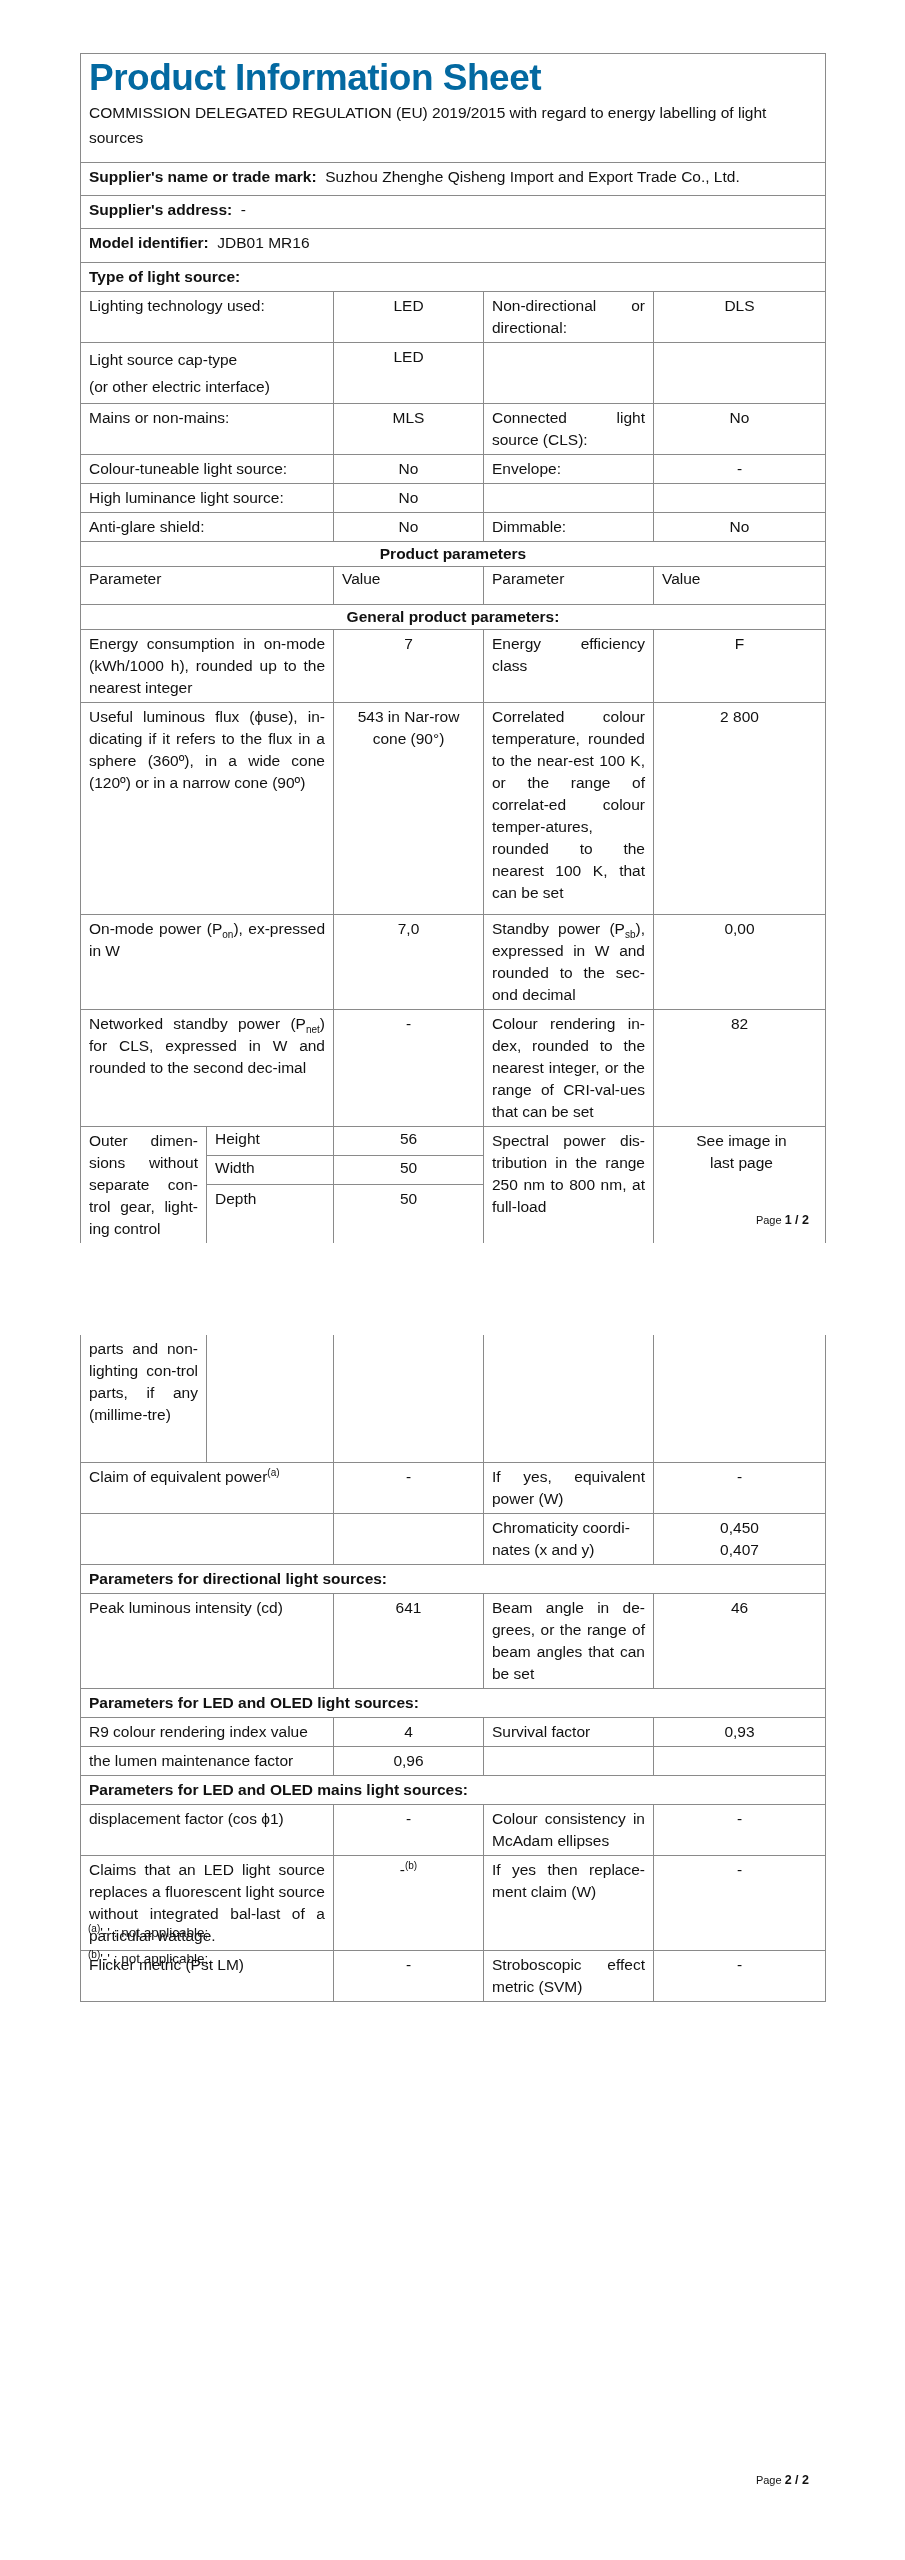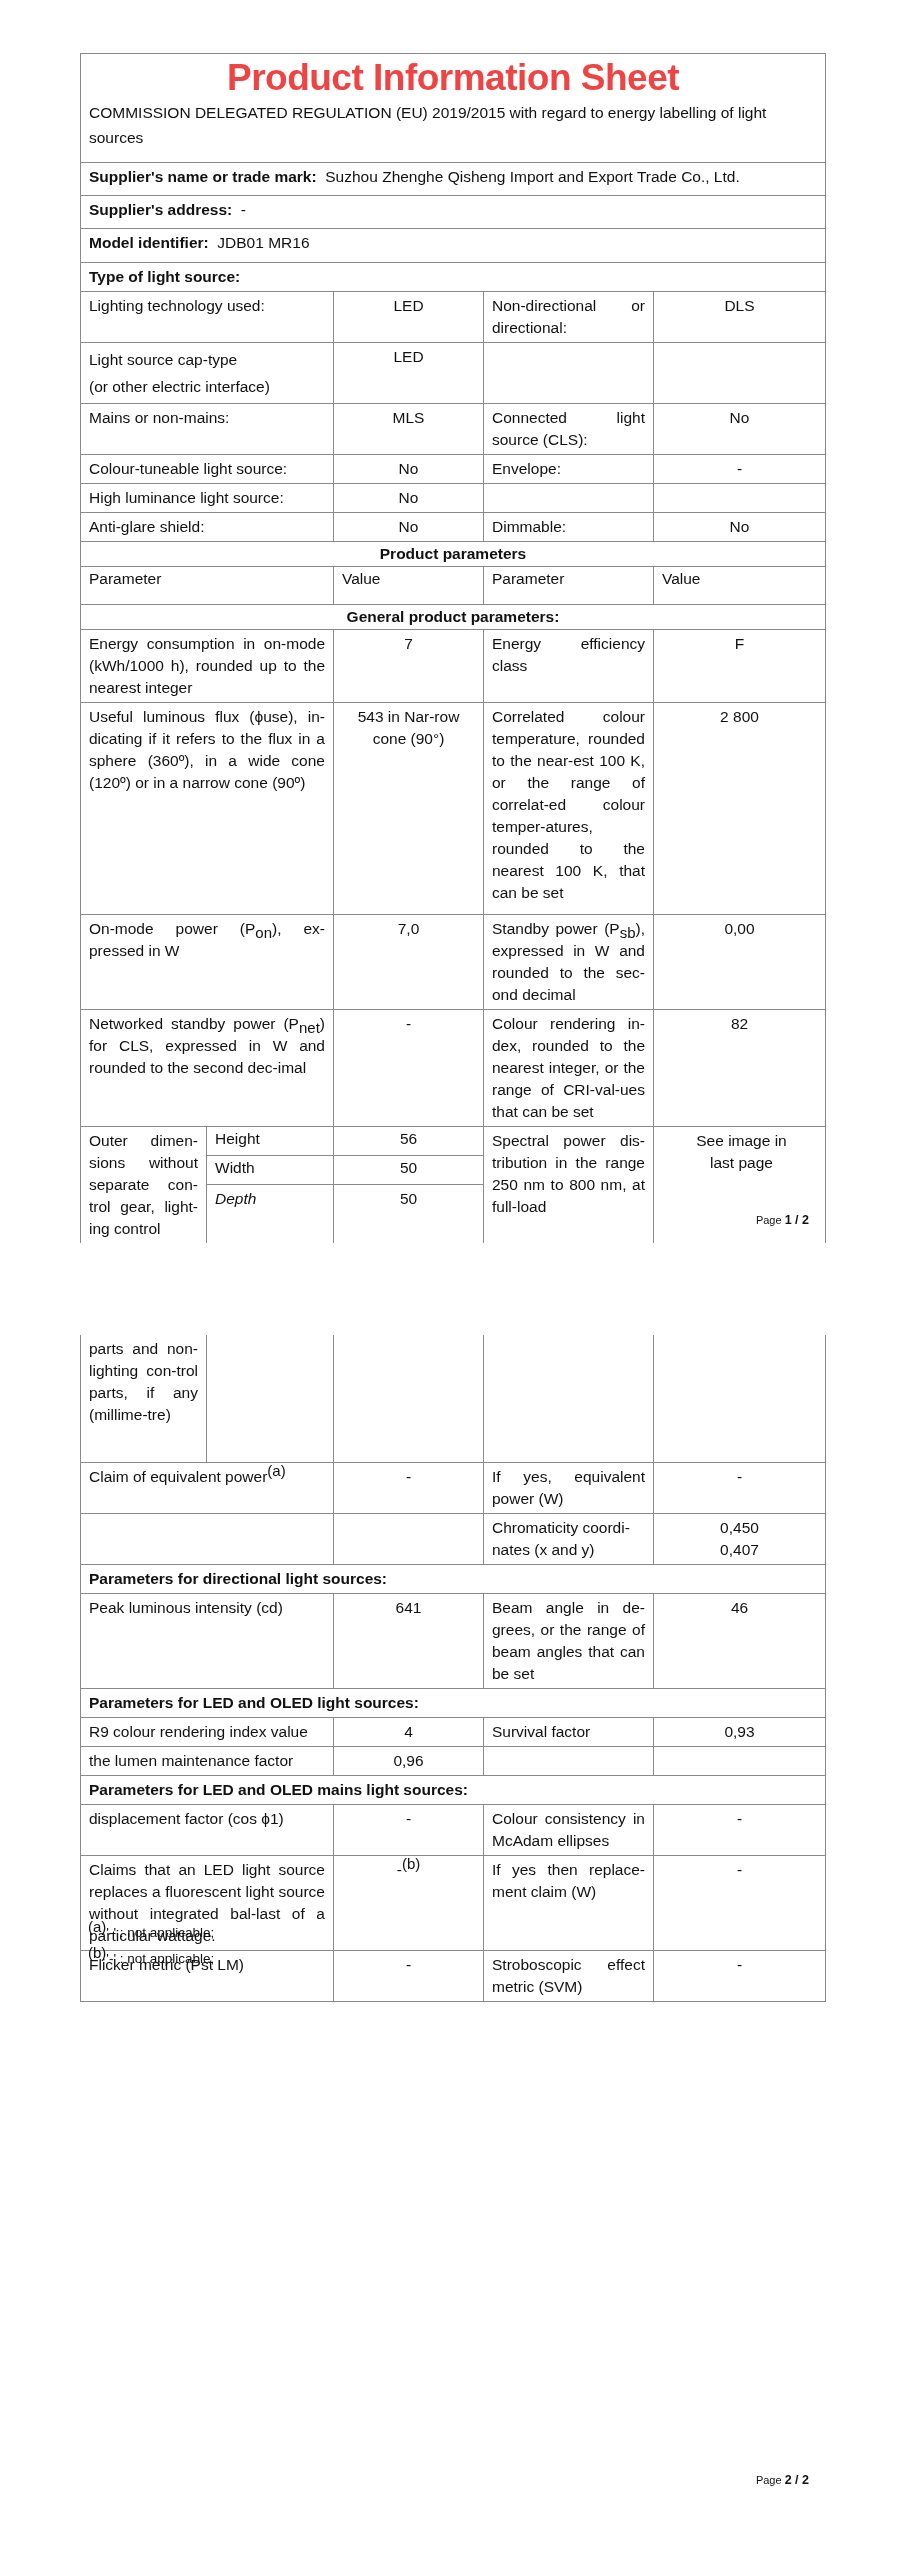--- a/index.html
+++ b/index.html
@@ -7,24 +7,24 @@
          font-family:"Liberation Sans", "DejaVu Sans", sans-serif; color:#111; }
   .page { position:absolute; left:0; width:905px; }
   #page1 { top:0; height:1260px; }
   #page2 { top:1260px; height:1300px; }
   table.sheet { position:absolute; left:80px; width:745px; border-collapse:collapse;
                 table-layout:fixed; font-size:15.5px; line-height:22px; }
   table.sheet td { border:1.5px solid #8a8a8a; padding:3px 8px 3px 8px; vertical-align:top; }
   .just { text-align:justify; hyphens:manual; }
   .c { text-align:center; }
   .b { font-weight:bold; }
-  .title { color:#ef4444; font-size:37px; font-weight:bold; line-height:44px;
-           letter-spacing:-0.5px; padding-top:2px;text-align:center; }
+  .title { color:#0369a1; font-size:37px; font-weight:bold; line-height:44px;
+           letter-spacing:-0.5px; padding-top:2px; }
   .reg { font-size:15.5px; line-height:25px; padding-bottom:4px; }
-  sub, sup { font-size:15px; line-height:0; }
+  sub, sup { font-size:10px; line-height:0; }
   .footer { position:absolute; right:96px; font-size:11px; }
   .footer .num { font-size:12.5px; font-weight:bold; }
   .notes { position:absolute; left:88px; font-size:13.5px; line-height:26px; }
   .sec { font-weight:bold; }
 </style>
 </head>
 <body>
 
 <div class="page" id="page1">
   <table class="sheet" style="top:53px;">
@@ -137,21 +137,21 @@
       <td style="padding-top:1px;padding-bottom:1px;">Height</td>
       <td class="c" style="padding-top:1px;padding-bottom:1px;">56</td>
       <td rowspan="3" class="just" style="border-bottom:none;">Spectral power dis-tribution in the range 250 nm to 800 nm, at full-load</td>
       <td rowspan="3" class="c" style="border-bottom:none;padding-left:40px;padding-right:36px;">See image in last page</td>
     </tr>
     <tr style="height:26px">
       <td style="padding-top:1px;padding-bottom:1px;">Width</td>
       <td class="c" style="padding-top:1px;padding-bottom:1px;">50</td>
     </tr>
     <tr style="height:52px">
-      <td style="border-bottom:none;font-style:italic;">Depth</td>
+      <td style="border-bottom:none;">Depth</td>
       <td class="c" style="border-bottom:none;">50</td>
     </tr>
   </tbody>
     </table>
   <div class="footer" style="top:1213px;">
     <span>Page</span> <span class="num">1 / 2</span>
   </div>
 </div>
 
 <div class="page" id="page2">

